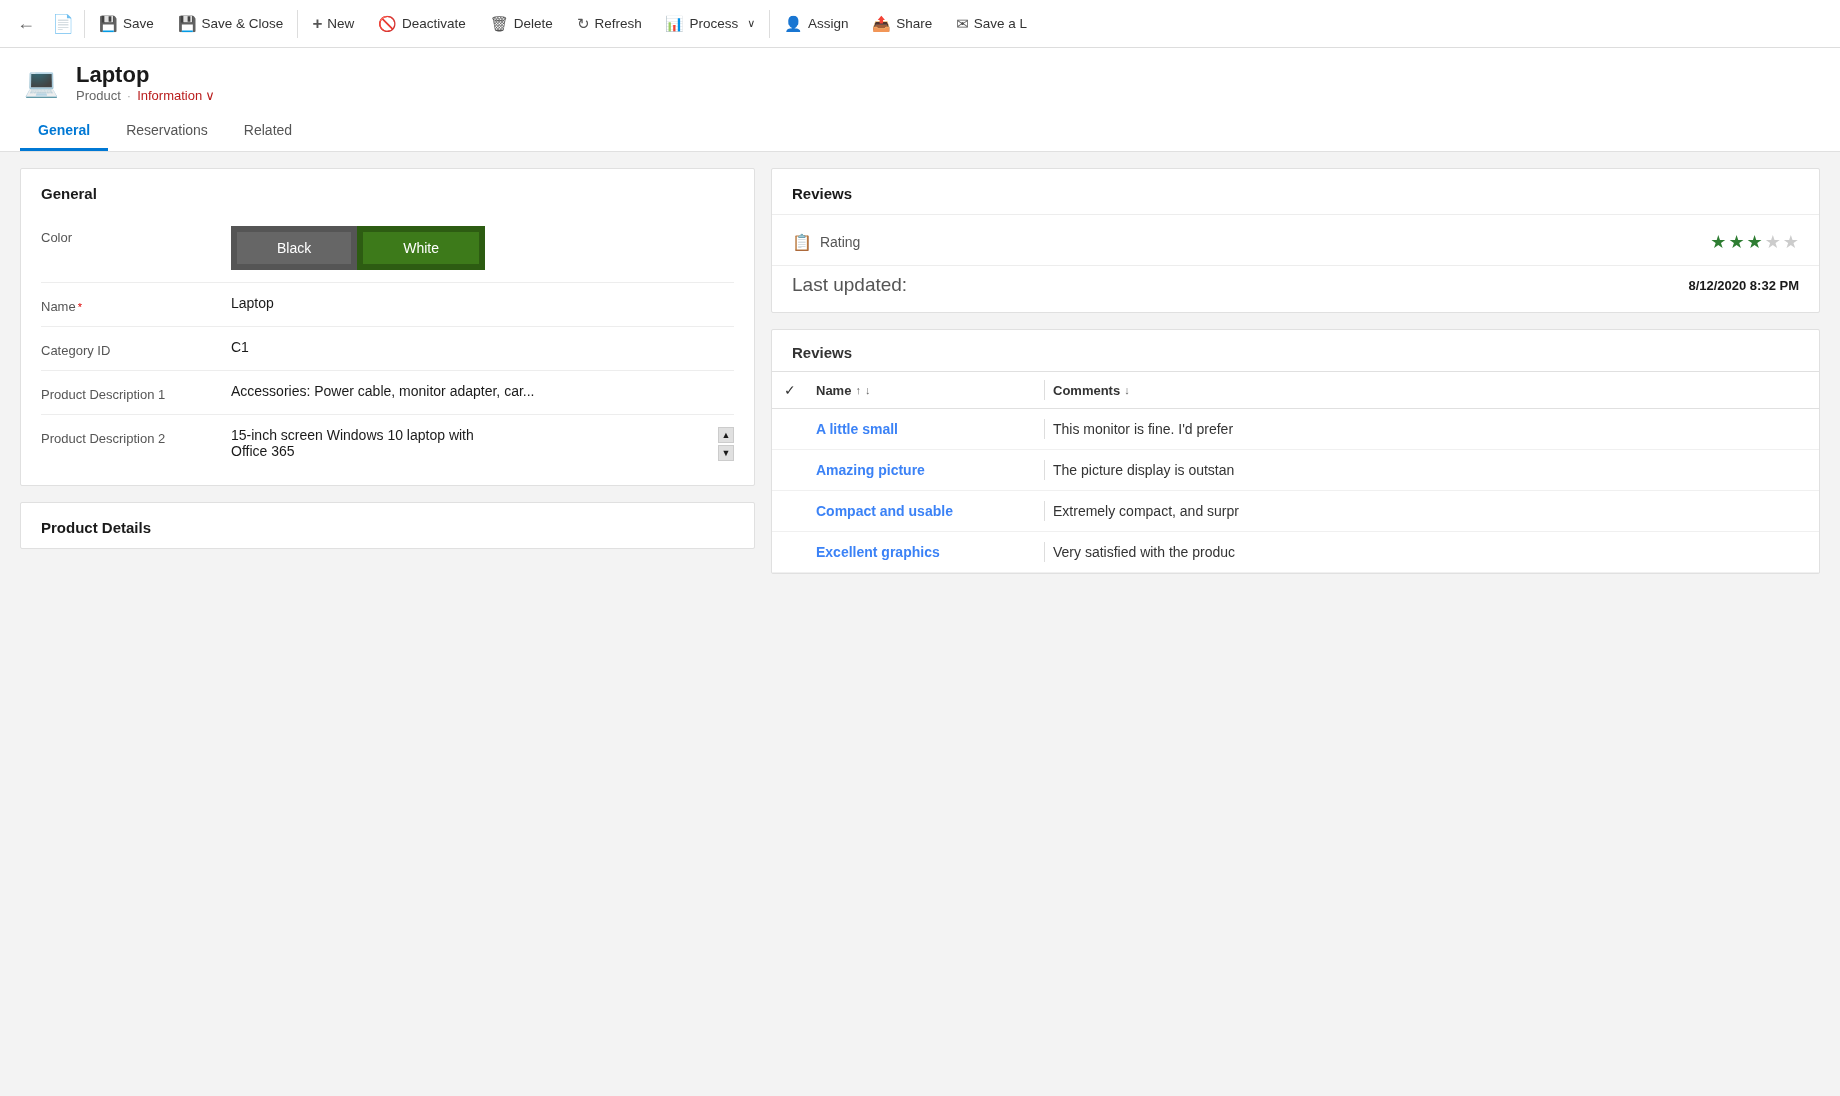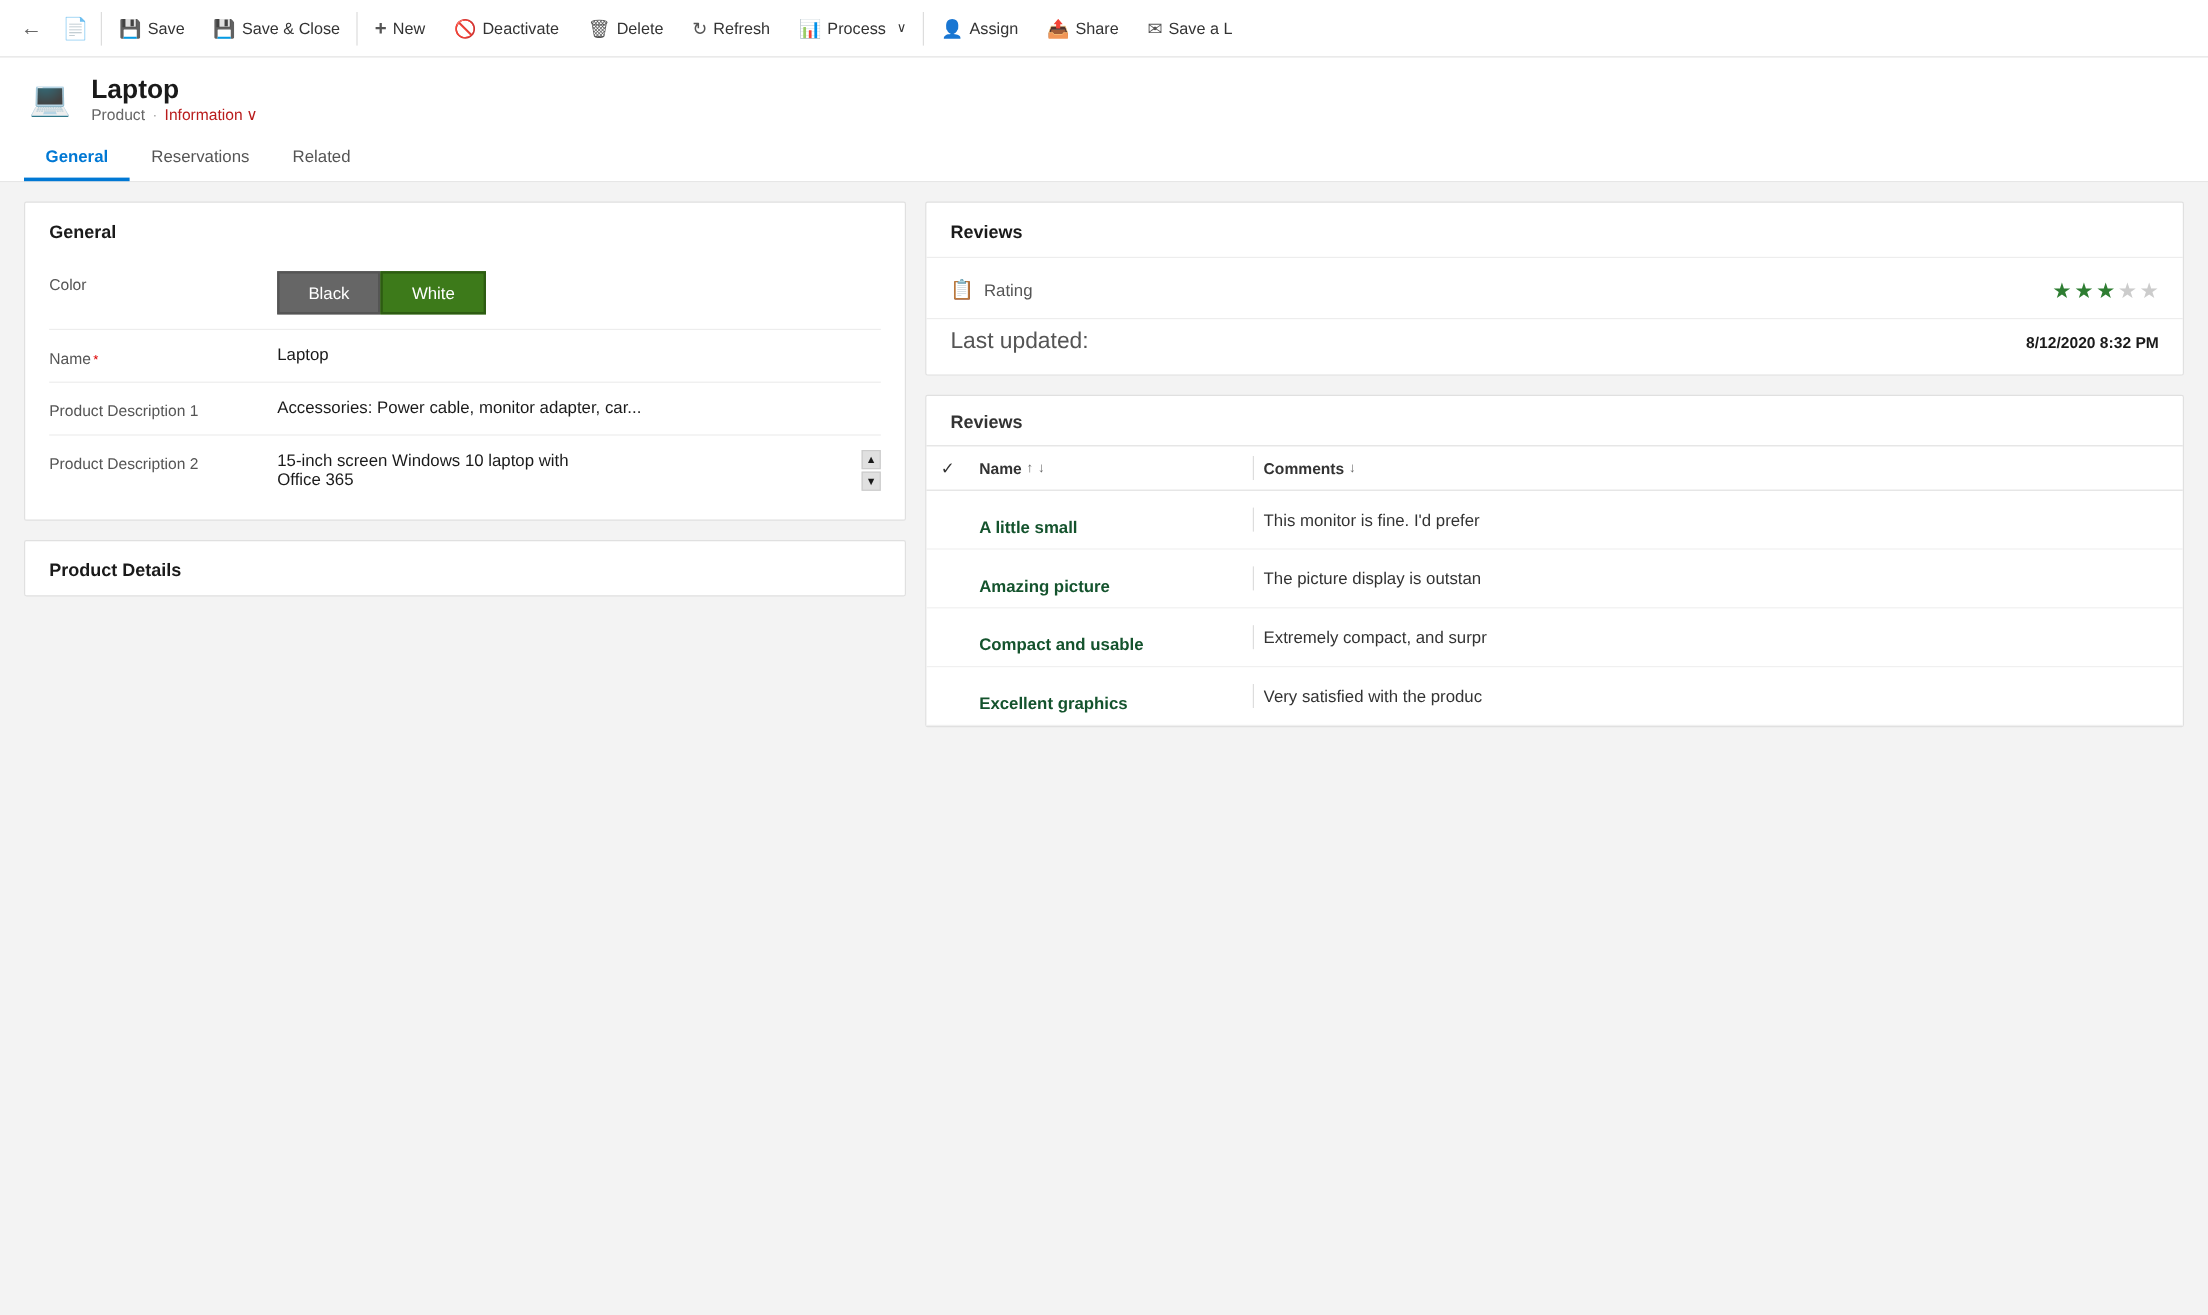--- a/index.html
+++ b/index.html
@@ -145,22 +145,22 @@
       font-size: 14px;
       color: #1a1a1a;
     }
 
     
     .color-toggle {
       display: flex;
       gap: 0;
     }
     .color-btn {
-      padding: 8px 24px;
-      border: 2px solid #4c1d95;
+      padding: 8px 40px;
+      border: 6px solid #4c1d95;
       cursor: pointer;
       font-size: 14px;
       font-weight: 500;
     }
     .color-btn.black {
       background: #666;
       color: #fff;
       border-color: #555;
     }
     .color-btn.white {
@@ -237,21 +237,21 @@
     .col-name { flex: 0 0 220px; display: flex; align-items: center; gap: 4px; font-size: 13px; font-weight: 600; color: #333; }
     .col-divider { width: 1px; height: 20px; background: #ddd; margin: 0 8px; }
     .col-comments { flex: 1; font-size: 13px; font-weight: 600; color: #333; display: flex; align-items: center; gap: 4px; }
     .sort-icon { font-size: 11px; color: #666; cursor: pointer; }
     .review-row {
       display: flex;
       align-items: center;
       padding: 10px 12px;
       border-bottom: 1px solid #f0f0f0;
     }
-    .review-name { flex: 0 0 220px; color: #14532d; cursor: pointer; font-size: 14px; margin-top: 12px; }
+    .review-name { flex: 0 0 220px; color: #3b82f6; cursor: pointer; font-size: 14px; }
     .review-comment { flex: 1; font-size: 14px; color: #333; overflow: hidden; white-space: nowrap; text-overflow: ellipsis; }
     .checkmark { color: #333; font-size: 14px; }
   </style>
 </head>
 <body>
 
 <div class="toolbar">
   <button class="back-btn">
     <span>←</span>
   </button>
@@ -342,20 +342,24 @@
           </div>
         </div>
 
         <div class="form-row">
           <div class="form-label">
             Name<span class="form-required">*</span>
           </div>
           <div class="form-value" style="color:#1a1a1a;">Laptop</div>
         </div>
 
+        <div class="form-row">
+          <div class="form-label">Category ID</div>
+          <div class="form-value">C1</div>
+        </div>
 
         <div class="form-row">
           <div class="form-label">Product Description 1</div>
           <div class="form-value">Accessories: Power cable, monitor adapter, car...</div>
         </div>
 
         <div class="form-row">
           <div class="form-label">Product Description 2</div>
           <div class="form-value form-value-multiline">
             <div style="flex:1;">15-inch screen Windows 10 laptop with<br>Office 365</div>

